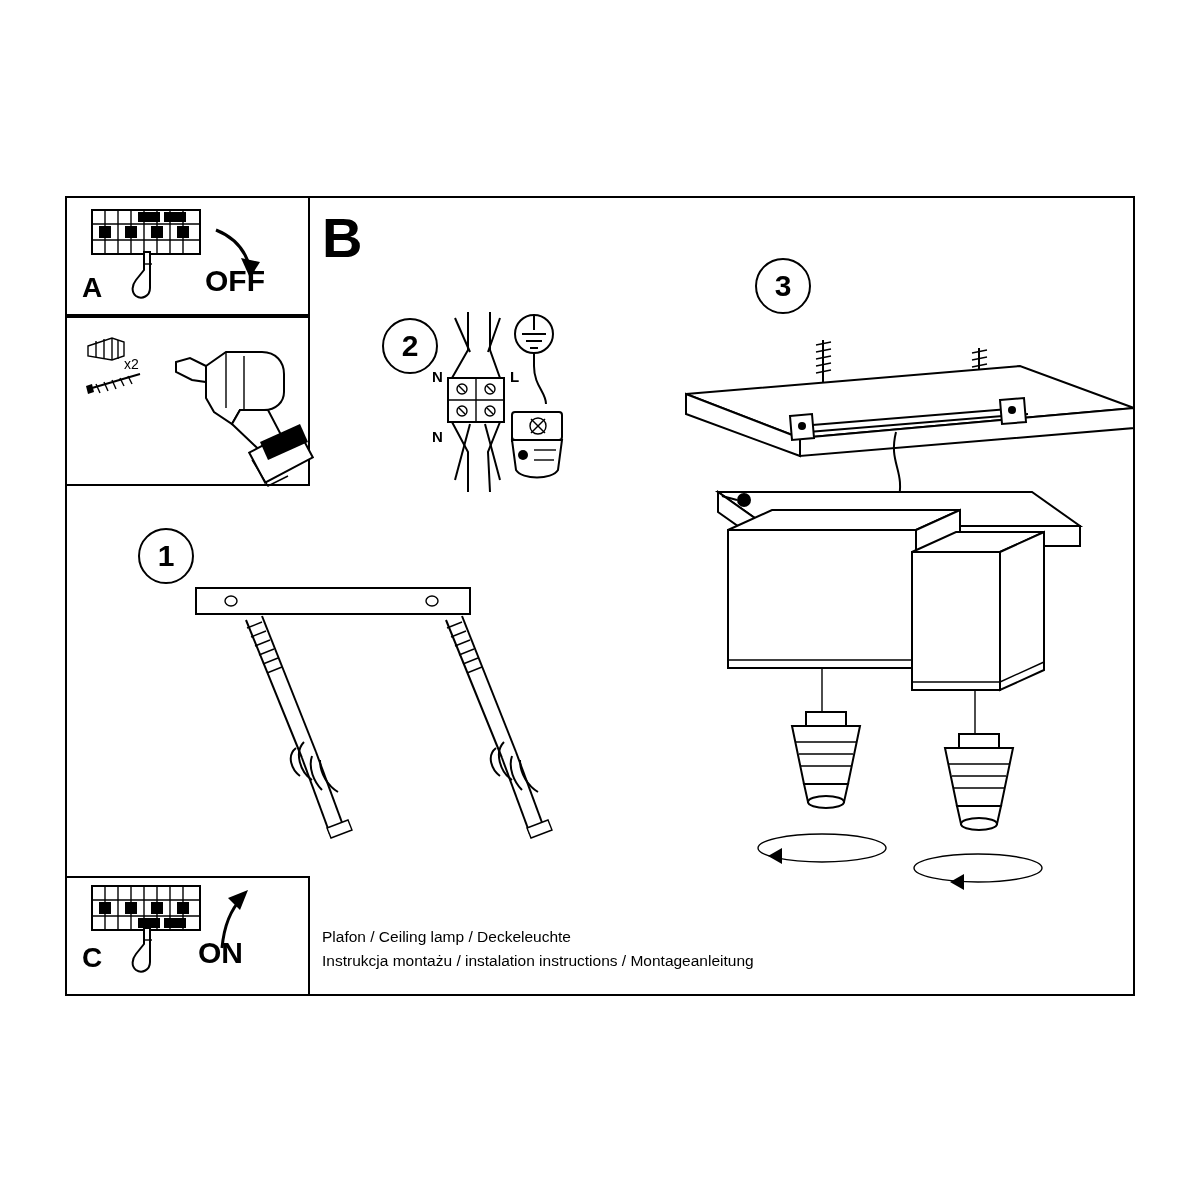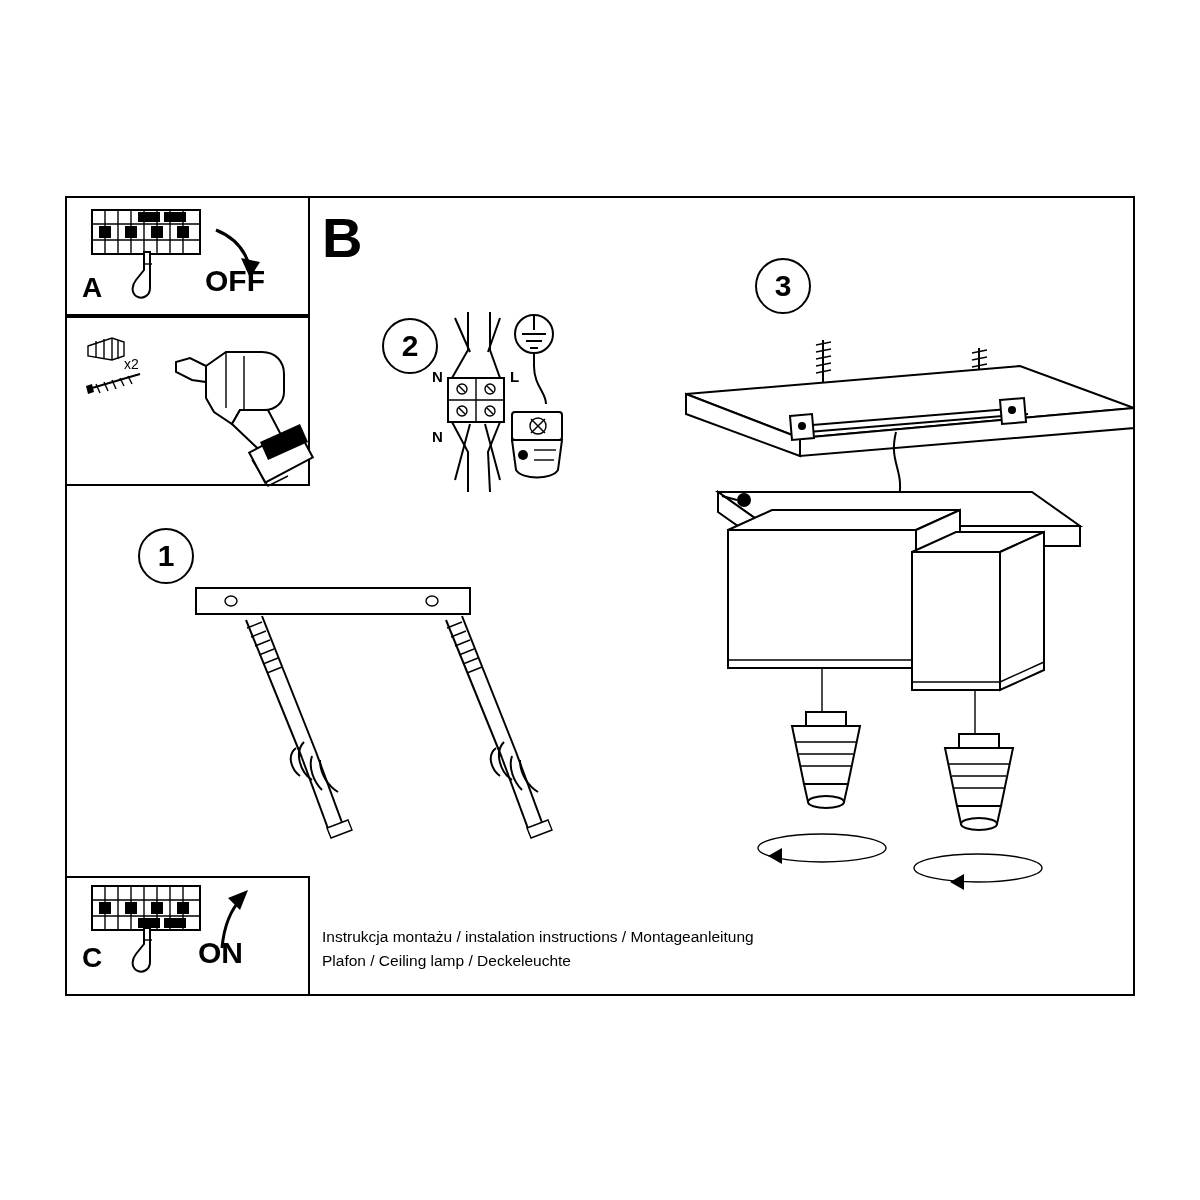--- a/index.html
+++ b/index.html
@@ -47,22 +47,22 @@
   <div class="lbl lblOFF">OFF</div>
   <div class="lbl lblON">ON</div>
 
   <div class="circnum c1">1</div>
   <div class="circnum c2">2</div>
   <div class="circnum c3">3</div>
 
   <div class="x2">x2</div>
 
   <div class="cap">
+    <div>Plafon / Ceiling lamp / Deckeleuchte</div>
     <div>Instrukcja montażu / instalation instructions / Montageanleitung</div>
-    <div>Plafon / Ceiling lamp / Deckeleuchte</div>
   </div>
 
   <svg viewBox="0 0 1200 1200" xmlns="http://www.w3.org/2000/svg" aria-hidden="true">
 
     <g>
       <rect class="fw" x="92" y="210" width="108" height="44"></rect>
       <line class="s1" x1="92" y1="224" x2="200" y2="224"></line>
       <line class="s1" x1="92" y1="240" x2="200" y2="240"></line>
       <g class="s1">
         <line x1="105" y1="210" x2="105" y2="254"></line>

